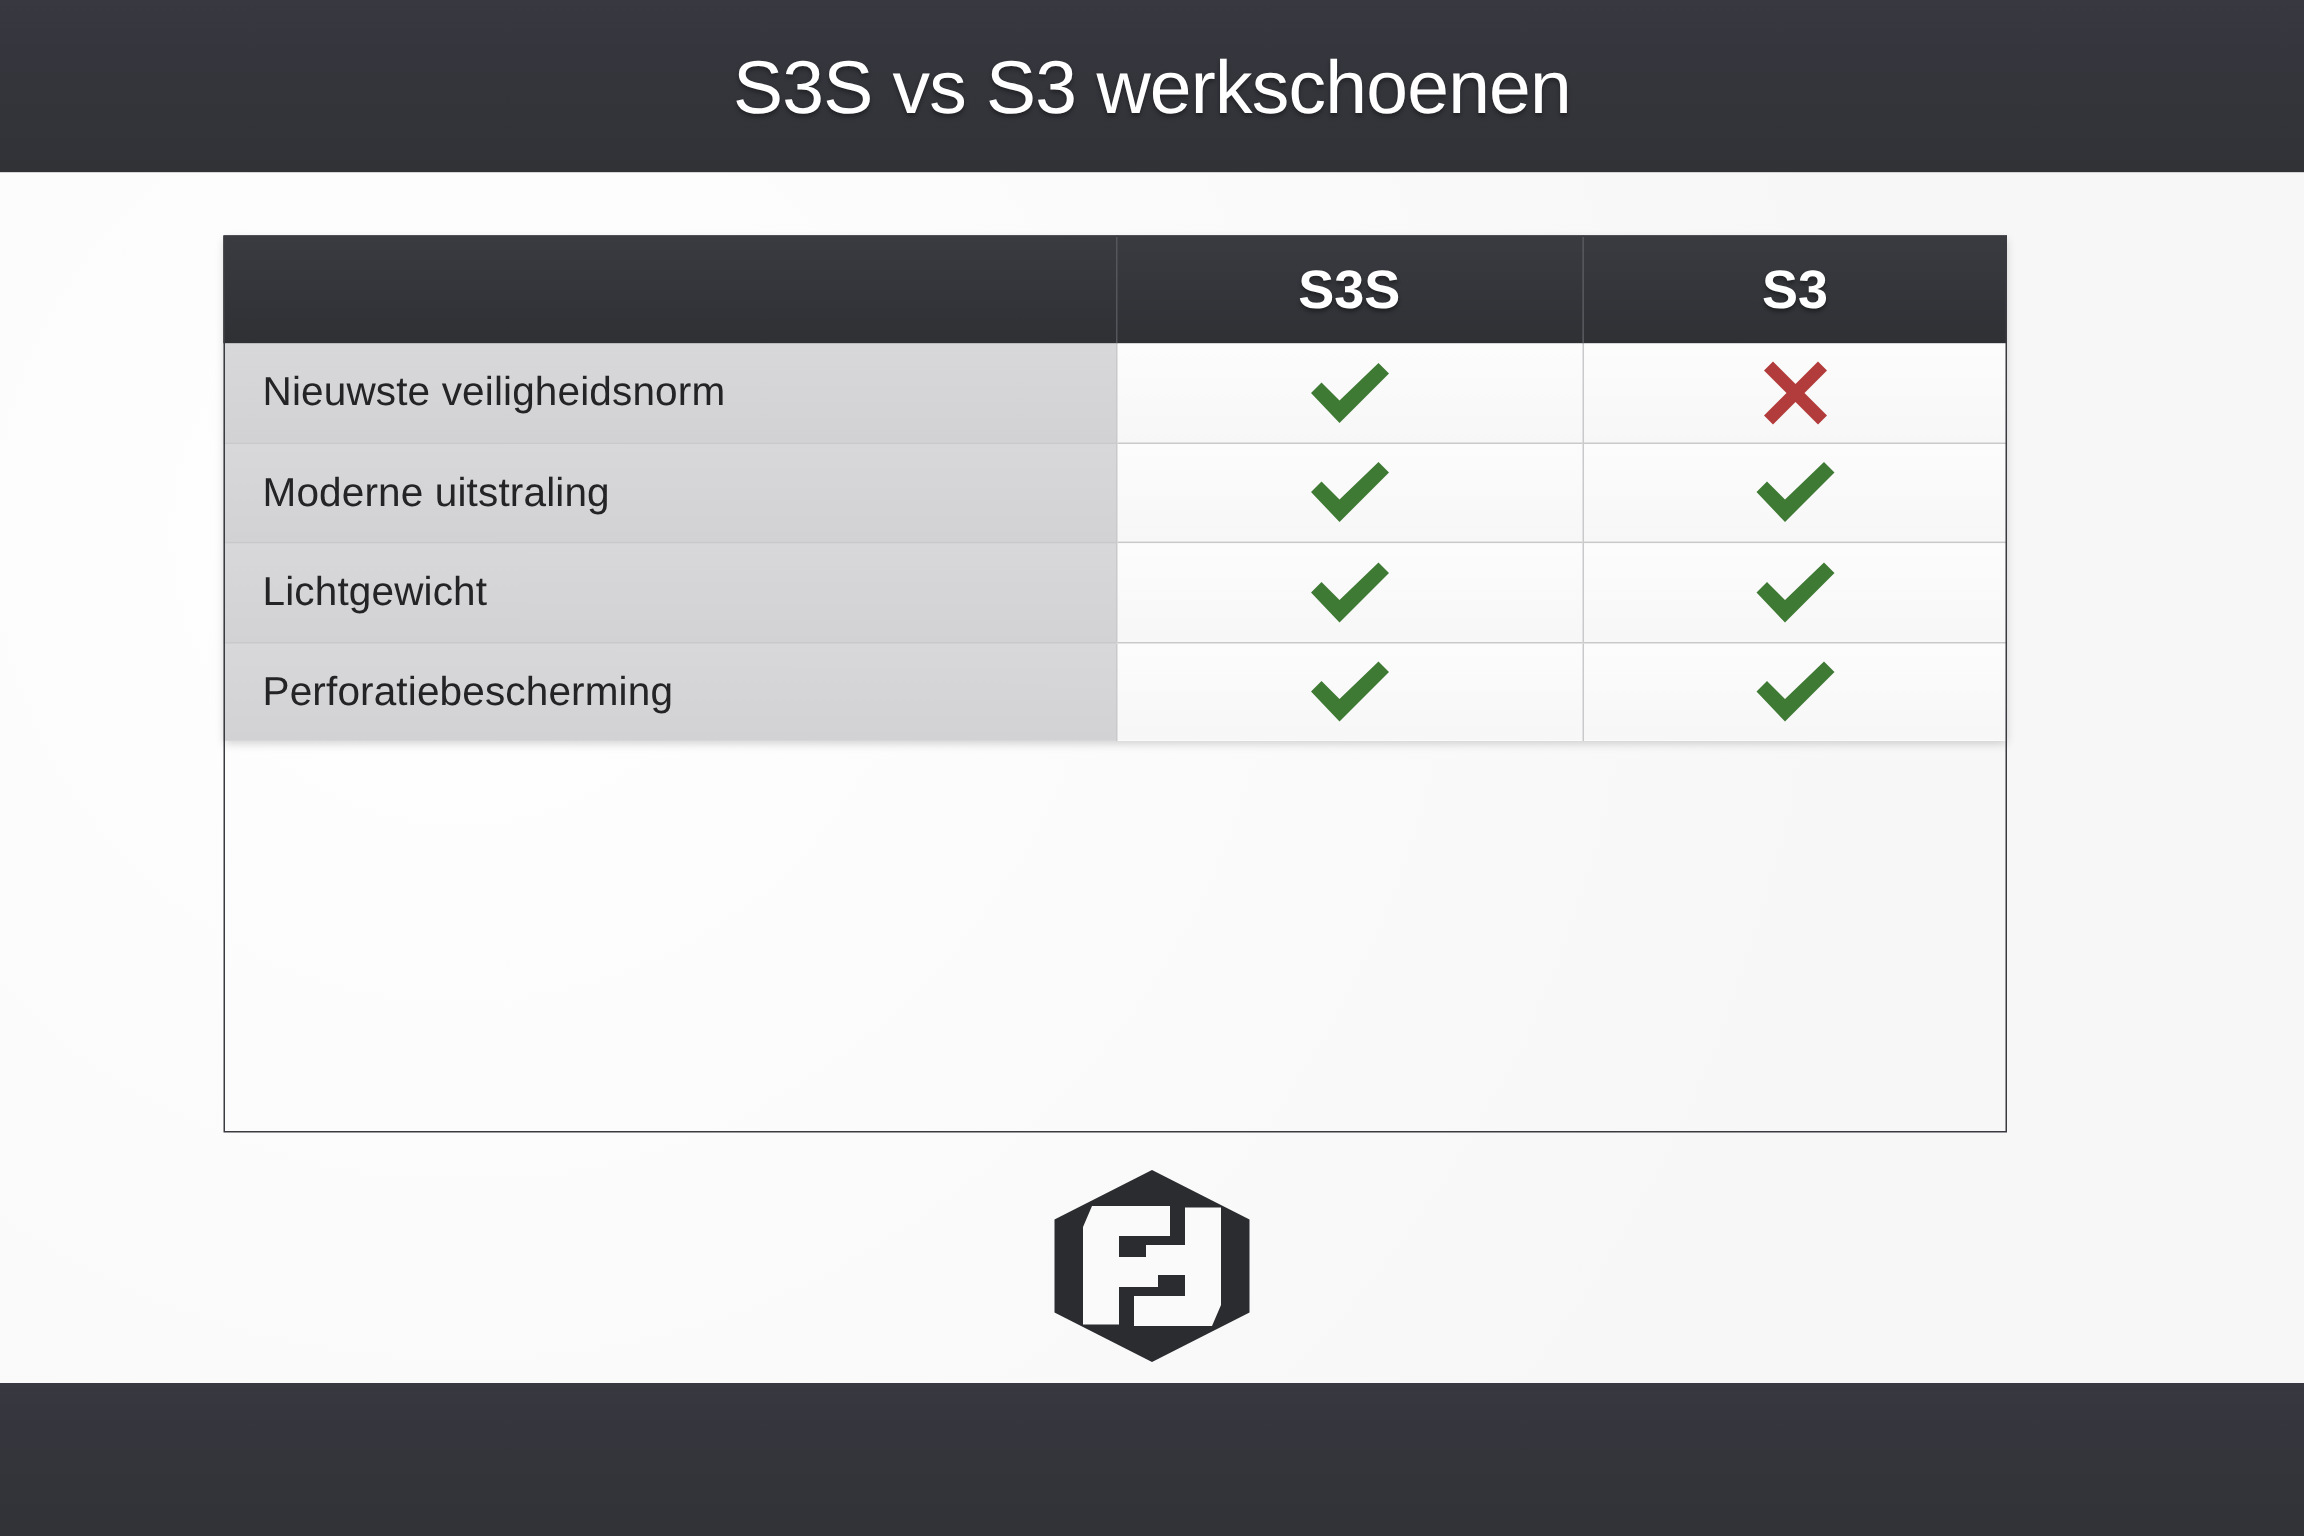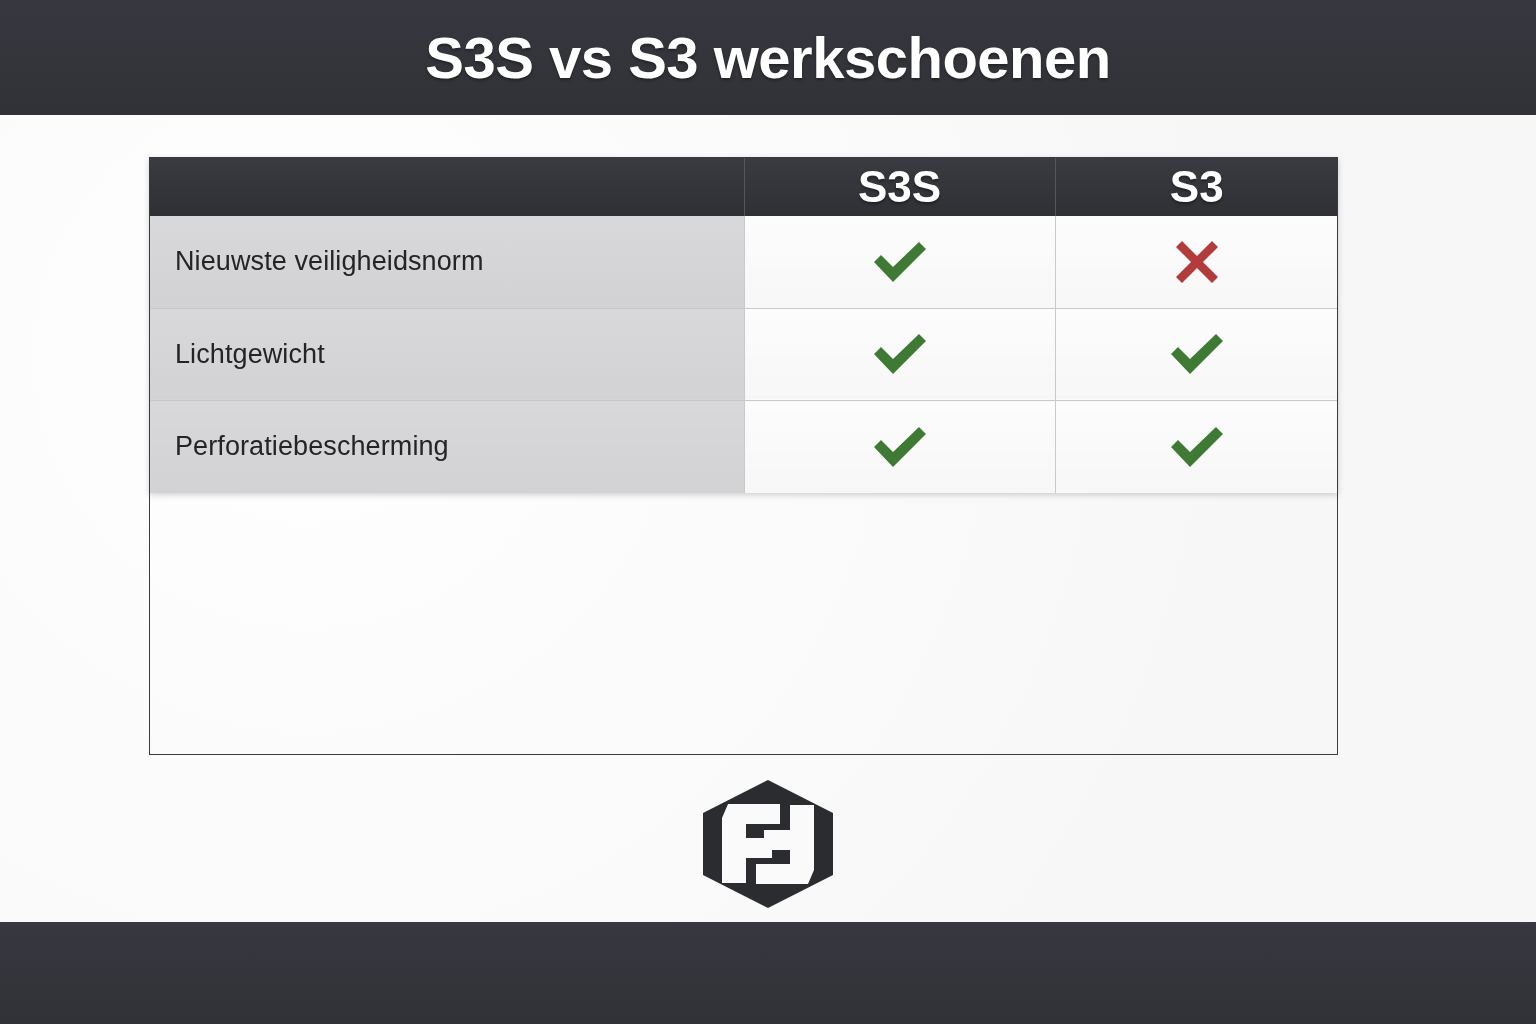--- a/index.html
+++ b/index.html
@@ -30,22 +30,22 @@
     align-items: center;
     justify-content: center;
   }
   .band-bottom {
     bottom: 0;
     height: 102px;
   }
 
   .page-title {
     color: #ffffff;
-    font-size: 58px;
-    font-weight: bold;
+    font-size: 50px;
+    font-weight: normal;
     letter-spacing: -0.5px;
     line-height: 1;
     margin: 0;
     text-shadow: 0 2px 3px rgba(0,0,0,0.35);
   }
 
   
   .canvas {
     position: absolute;
     left: 0;
@@ -71,34 +71,34 @@
     table-layout: fixed;
   }
   table.compare col.c-feature { width: 595px; }
   table.compare col.c-s3s     { width: 311px; }
   table.compare col.c-s3      { width: 283px; }
 
   thead th {
     background: #343539;
     background-image: linear-gradient(180deg, #3a3b41 0%, #2f3034 100%);
     color: #ffffff;
-    height: 59px;
-    font-size: 44px;
+    height: 72px;
+    font-size: 36px;
     font-weight: bold;
     text-align: center;
     border-right: 1px solid #55565c;
     text-shadow: 0 2px 3px rgba(0,0,0,0.4);
     padding: 0;
   }
   thead th:last-child { border-right: none; }
   thead th.feature-head { text-align: left; }
 
   tbody td {
     height: 65.5px;
-    padding: 13px;
+    padding: 0;
     border-top: 1px solid #c9c9cc;
     border-right: 1px solid #c9c9cc;
     font-size: 0;
   }
   tbody td:last-child { border-right: none; }
   tbody tr:first-child td { border-top: none; }
 
   td.feature {
     background: #d5d5d7;
     background-image: linear-gradient(180deg, #d8d8da 0%, #d2d2d5 100%);
@@ -170,20 +170,29 @@
           <tr>
             <td class="feature">Nieuwste veiligheidsnorm</td>
             <td class="mark"><span class="glyph"><svg width="62" height="48" viewBox="0 0 62 48">
                   <path d="M5 24 L12 17 L24 29 L50 4 L57 11 L24 44 Z" fill="#3e7a34"></path>
                 </svg></span></td>
             <td class="mark"><span class="glyph"><svg width="48" height="48" viewBox="0 0 48 48">
                   <path d="M9 3 L24 18 L39 3 L45 9 L30 24 L45 39 L39 45 L24 30 L9 45 L3 39 L18 24 L3 9 Z" fill="#b23b3b"></path>
                 </svg></span></td>
           </tr>
           <tr>
+            <td class="feature">Moderne uitstraling</td>
+            <td class="mark"><span class="glyph"><svg width="62" height="48" viewBox="0 0 62 48">
+                  <path d="M5 24 L12 17 L24 29 L50 4 L57 11 L24 44 Z" fill="#3e7a34"></path>
+                </svg></span></td>
+            <td class="mark"><span class="glyph"><svg width="62" height="48" viewBox="0 0 62 48">
+                  <path d="M5 24 L12 17 L24 29 L50 4 L57 11 L24 44 Z" fill="#3e7a34"></path>
+                </svg></span></td>
+          </tr>
+          <tr>
             <td class="feature">Lichtgewicht</td>
             <td class="mark"><span class="glyph"><svg width="62" height="48" viewBox="0 0 62 48">
                   <path d="M5 24 L12 17 L24 29 L50 4 L57 11 L24 44 Z" fill="#3e7a34"></path>
                 </svg></span></td>
             <td class="mark"><span class="glyph"><svg width="62" height="48" viewBox="0 0 62 48">
                   <path d="M5 24 L12 17 L24 29 L50 4 L57 11 L24 44 Z" fill="#3e7a34"></path>
                 </svg></span></td>
           </tr>
           <tr>
             <td class="feature">Perforatiebescherming</td>

